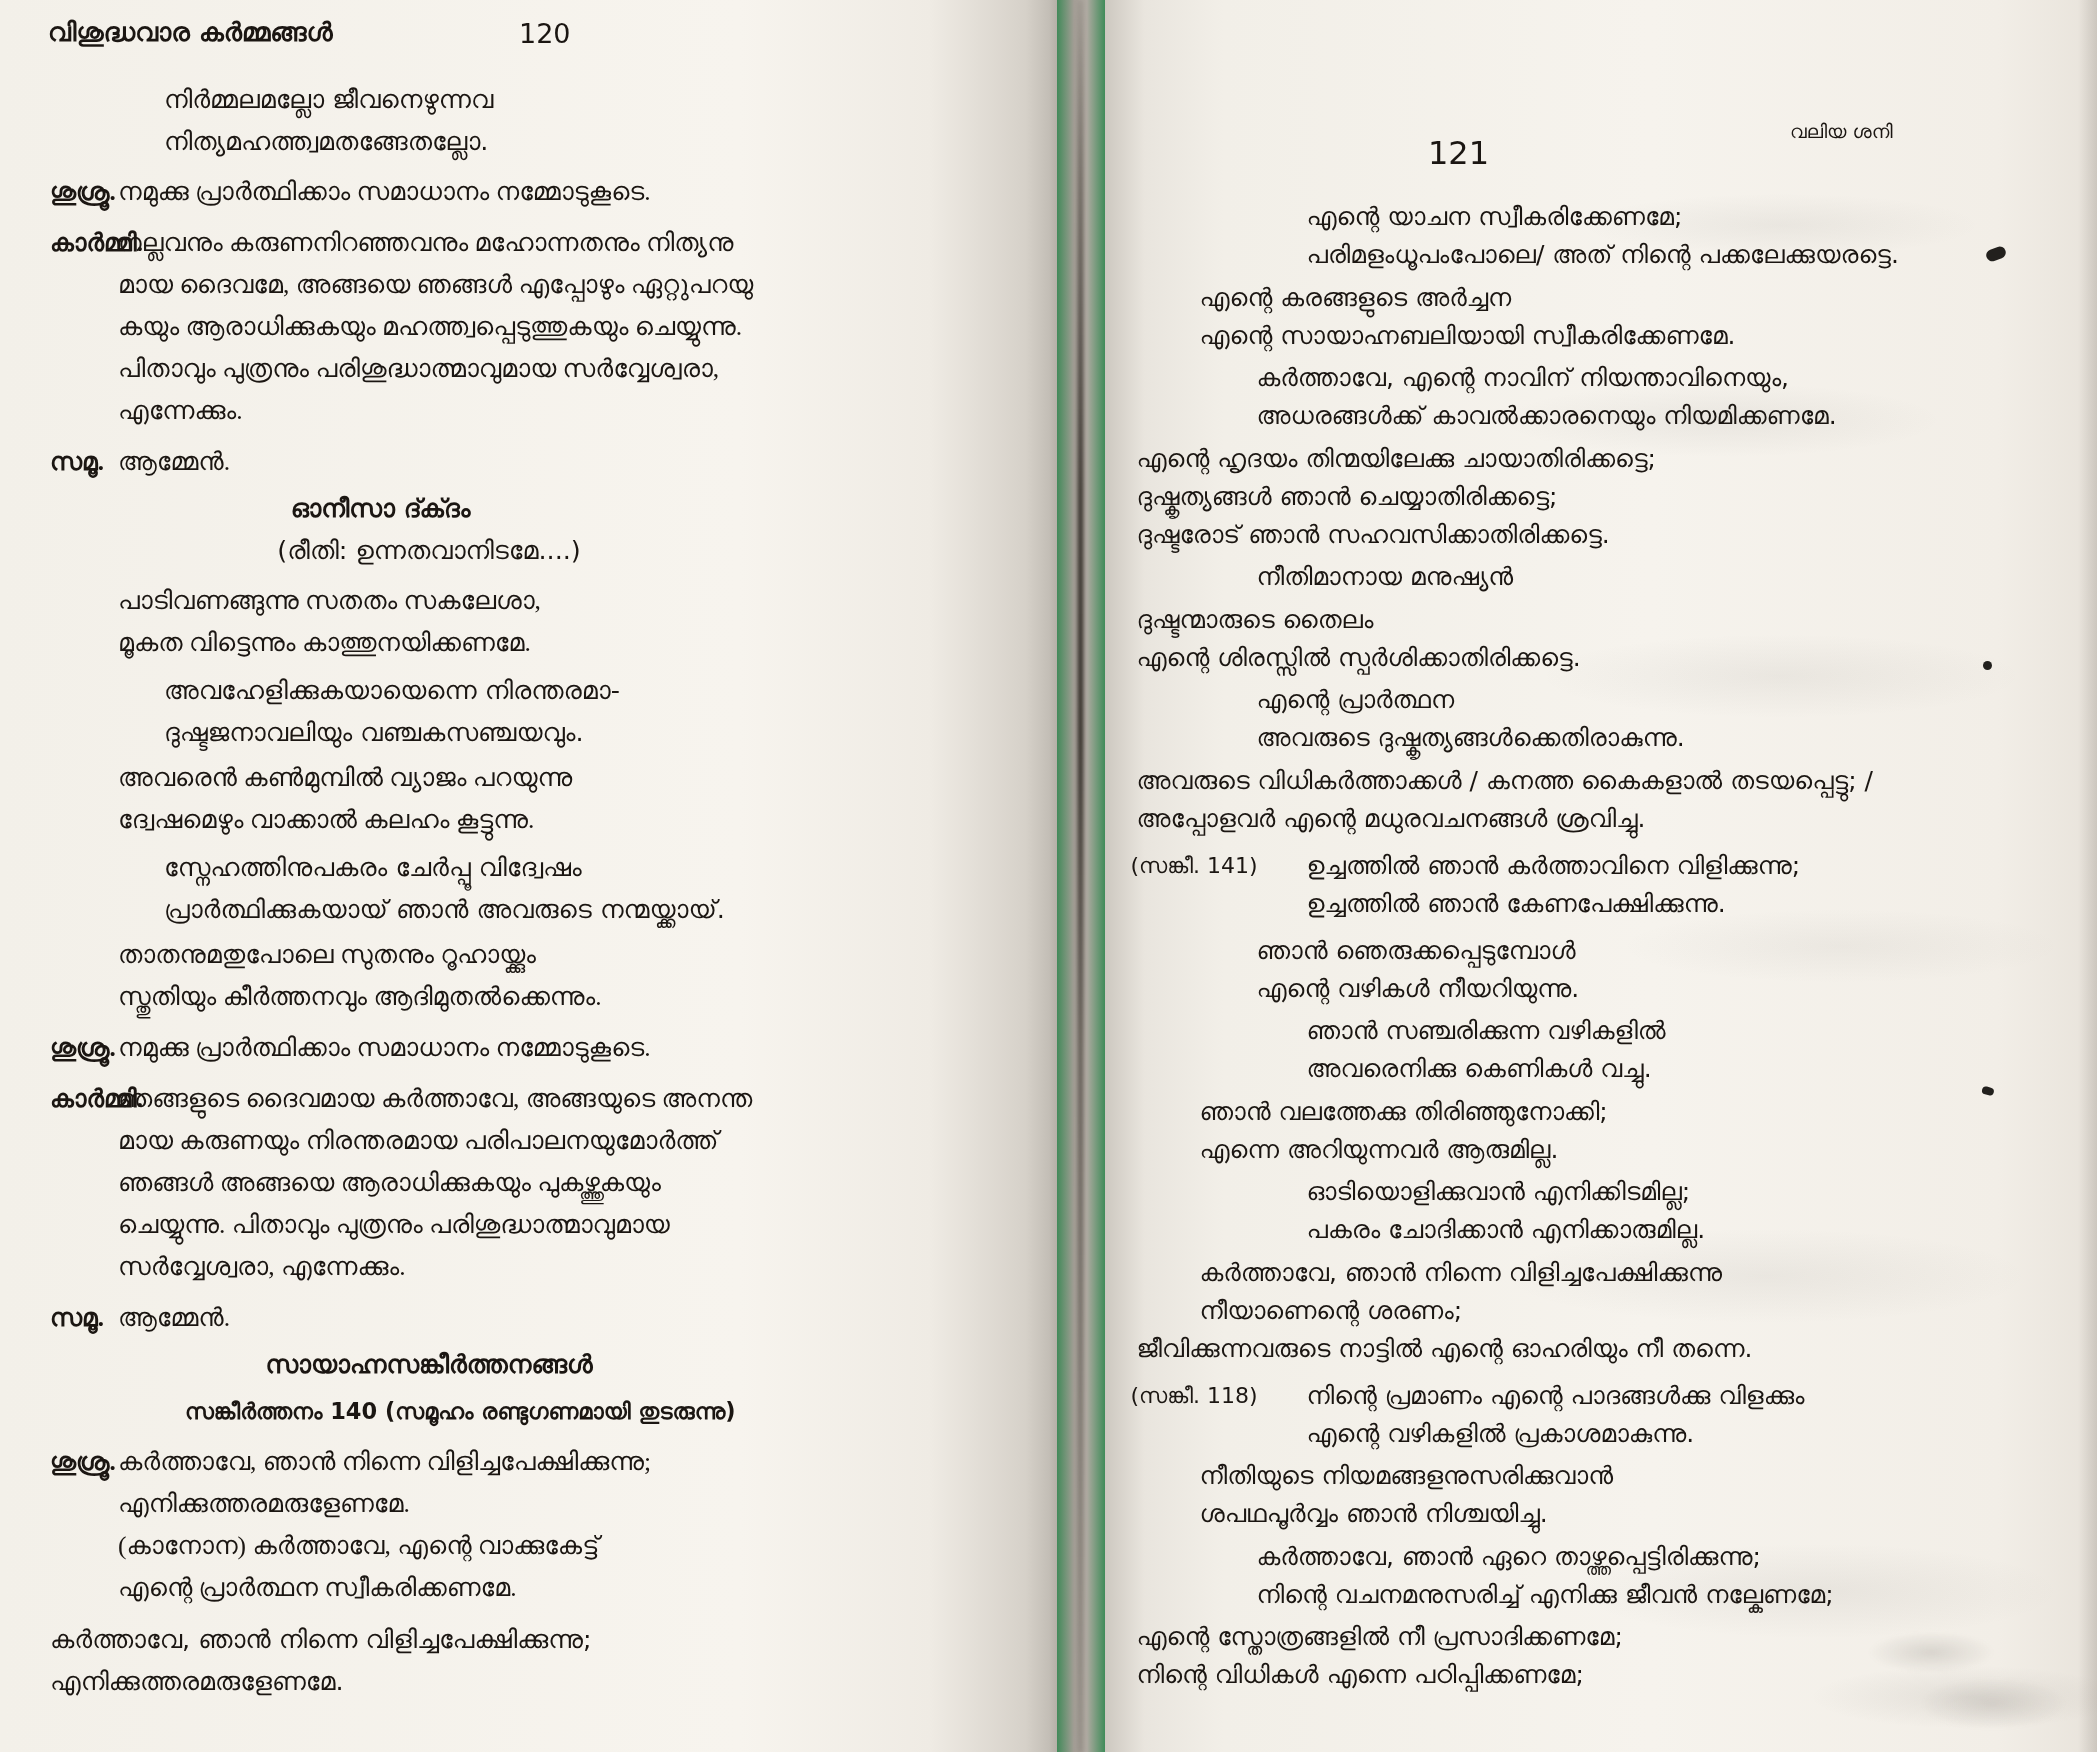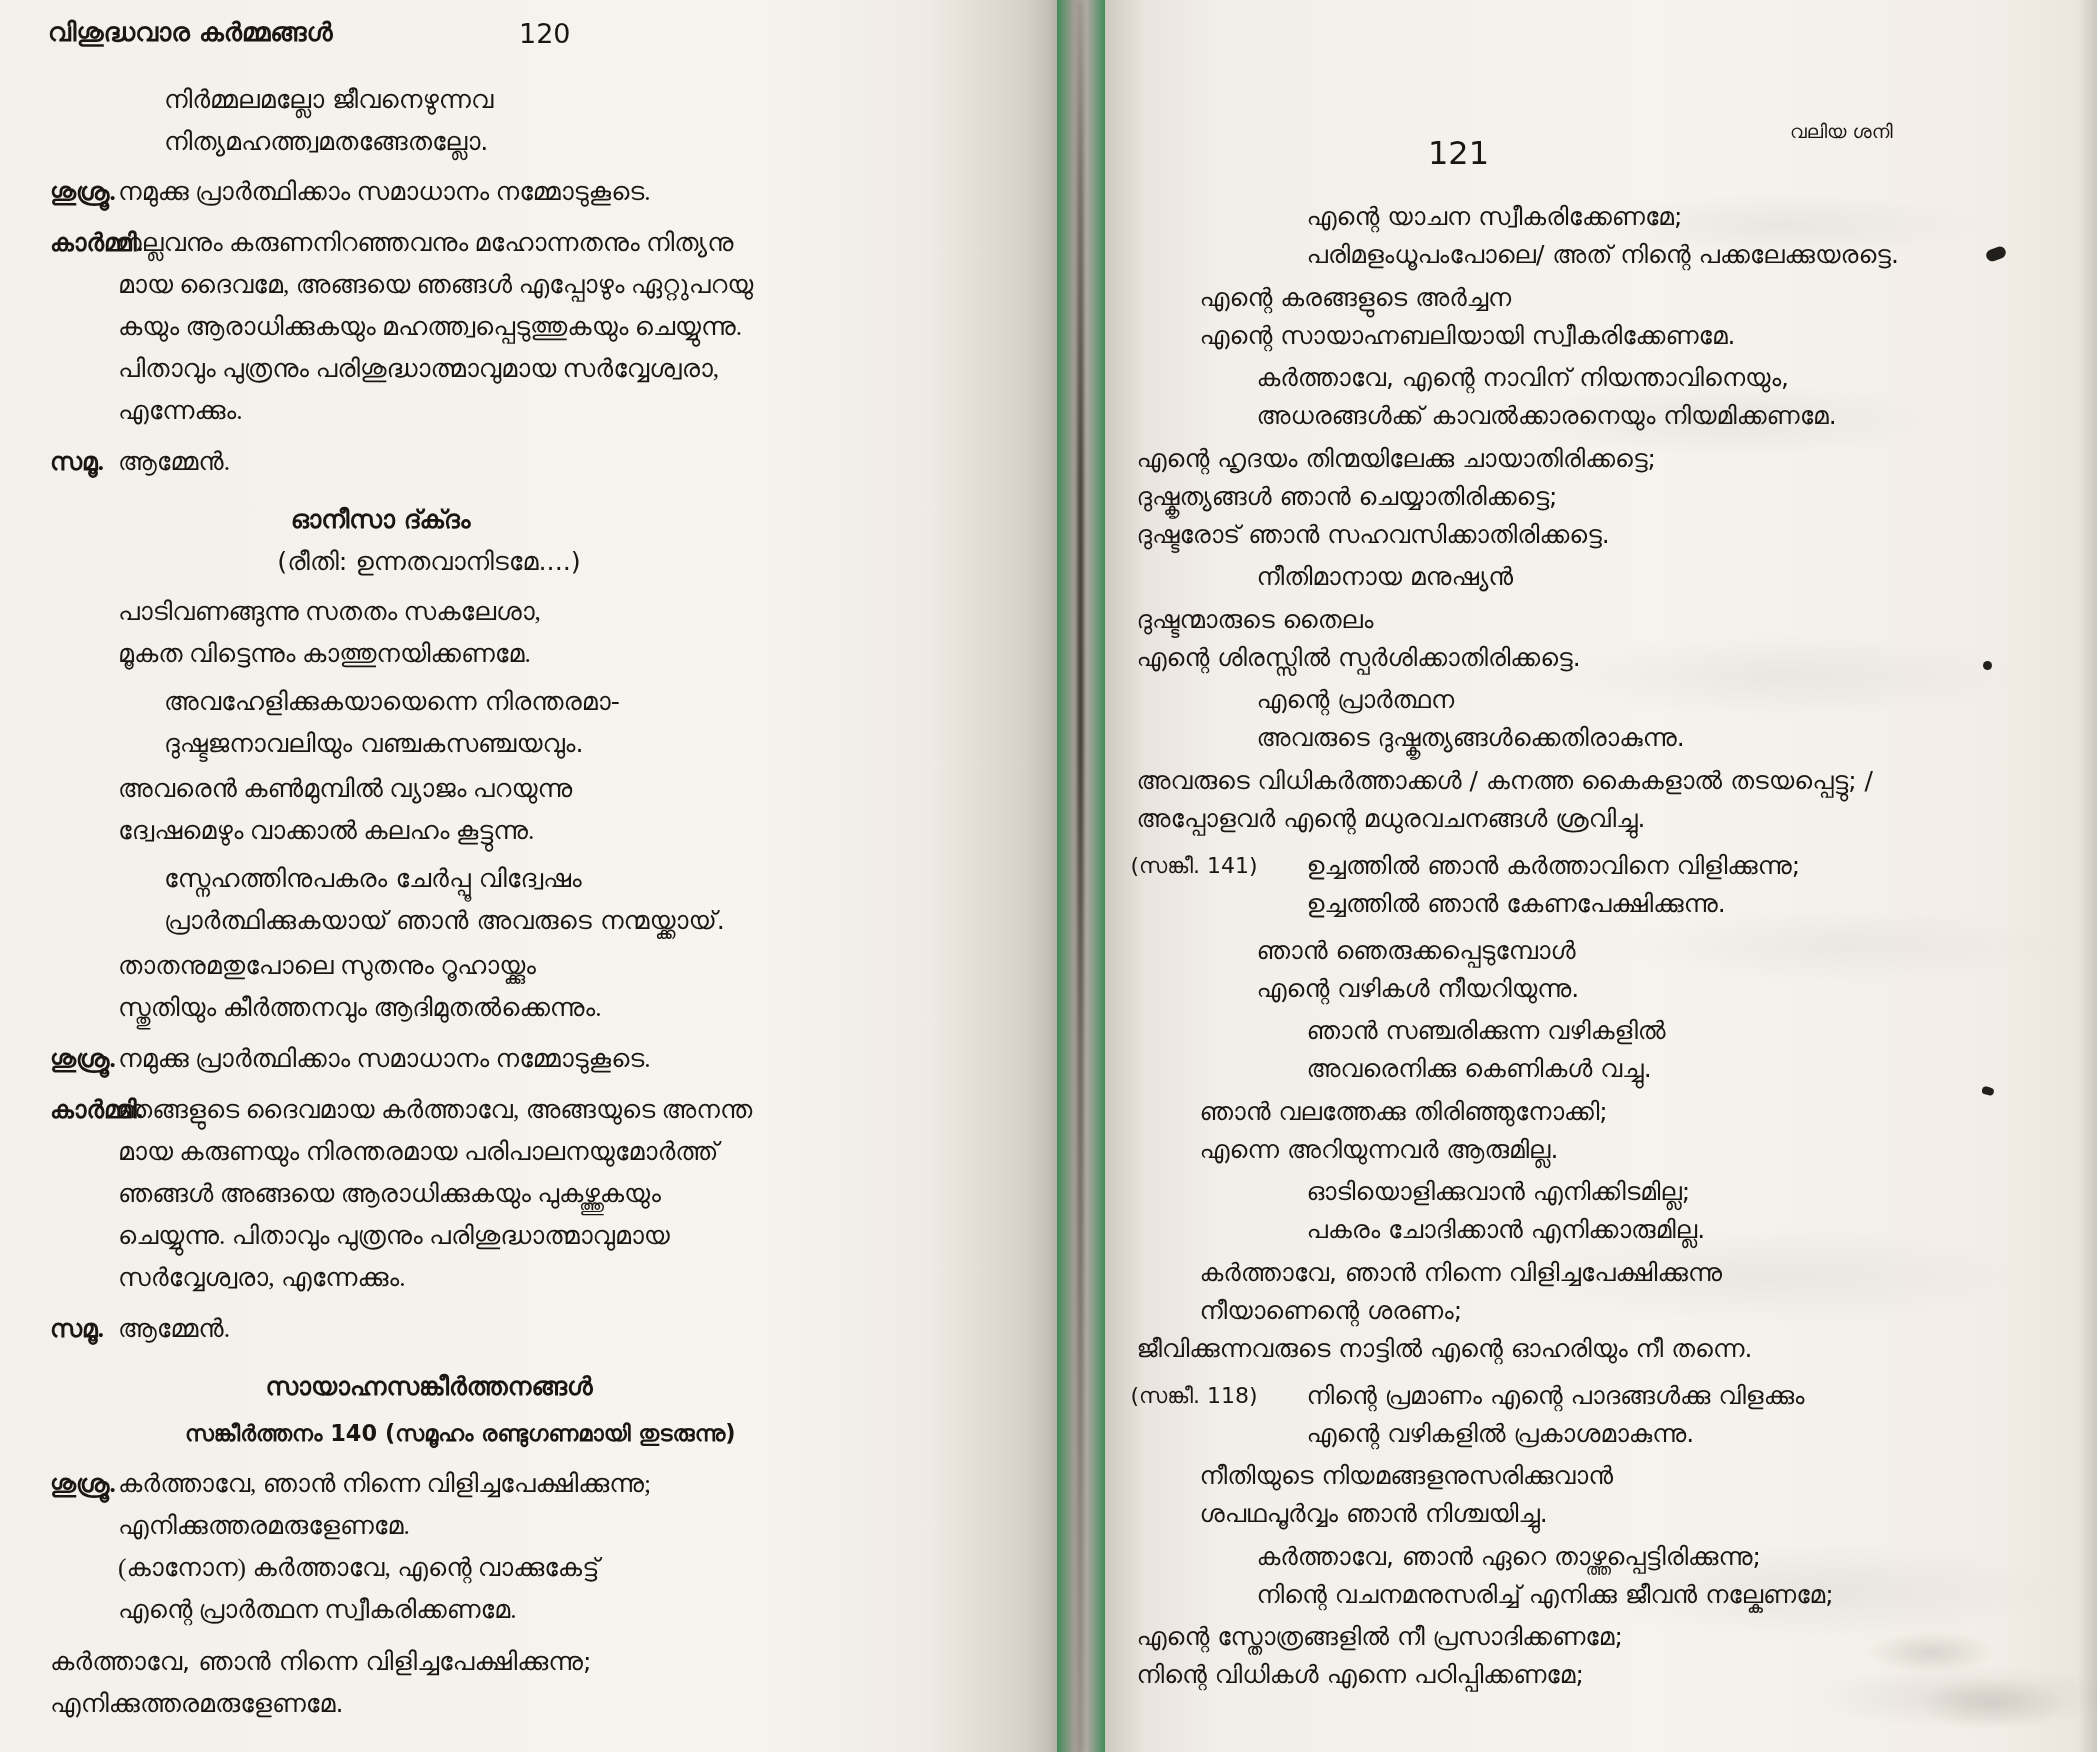--- a/index.html
+++ b/index.html
@@ -72,21 +72,21 @@
   .page-right .i3{padding-left:176px;}
 
   .sp-label{position:absolute;left:0;top:0;font-weight:bold;font-size:25px;}
   .page-right .sp-label{font-weight:normal;font-size:22px;}
 
   .h1{padding-left:0!important;text-align:center;max-width:661px;font-weight:bold;font-size:31px;}
   .h2{padding-left:0!important;text-align:center;max-width:758px;font-weight:bold;font-size:32px;}
   .hmode{padding-left:0!important;text-align:center;max-width:758px;font-size:22.5px;}
   .ips{font-weight:bold;font-size:22.5px!important;}
 
-  .gs{margin-top:9px;} .gx{margin-top:4.5px;} .gl{margin-top:15px;}
+  .gs{margin-top:9px;} .gx{margin-top:4.5px;} .gl{margin-top:4px;}
 
   
   .edge-right{
     position:absolute;right:0;top:0;bottom:0;width:19.5px;pointer-events:none;
     background:linear-gradient(90deg,rgba(120,112,104,0),rgba(120,112,104,.25));
   }
   .speck{position:absolute;background:#22201d;border-radius:50%;}
   .speck-a{left:1986px;top:248px;width:19.5px;height:12px;border-radius:6px;transform:rotate(-20deg);}
   .speck-b{left:1983px;top:661px;width:9px;height:9px;}
   .speck-c{left:1982px;top:1087px;width:12px;height:7.5px;border-radius:4.5px;transform:rotate(15deg);}

